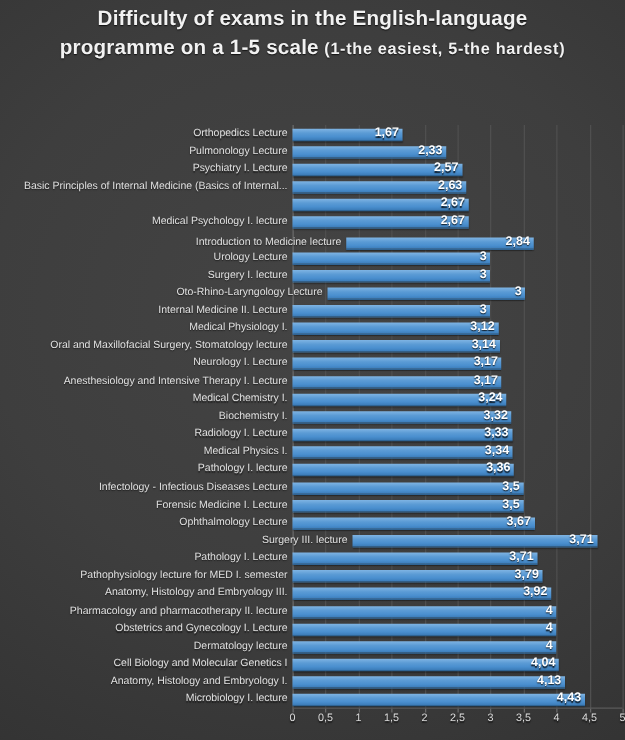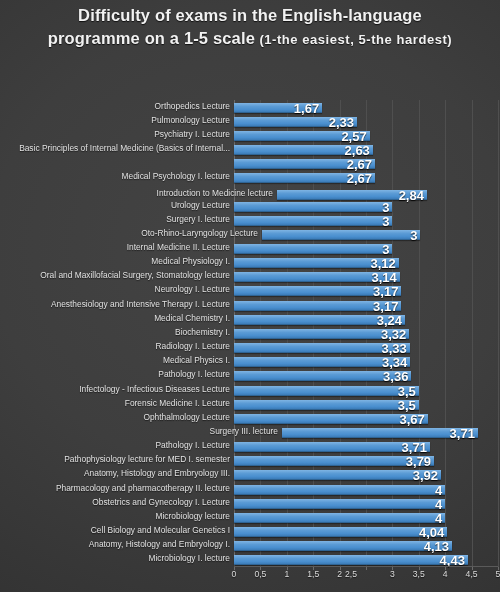--- a/index.html
+++ b/index.html
@@ -45,21 +45,21 @@
   .row{position:absolute;left:0;width:100%;height:15.06px;}
   .bar{
     position:absolute;left:0;top:3px;height:9px;
     background:linear-gradient(to bottom,
       #7fb4e3 0%, #5b9bd5 38%, #4a8fcf 72%, #3c7cb8 100%);
     border-bottom:1px solid #2f6494;
     box-shadow:0 1px 1px rgba(0,0,0,.35);
   }
   .bar-val{
     position:absolute;top:1px;
-    font-size:13px;color:#ffffff;font-weight:bold;
+    font-size:10px;color:#ffffff;font-weight:bold;
     text-shadow:0 1px 1px rgba(0,0,0,.85);
     white-space:nowrap;
     transform:translateX(-100%);
     padding-right:3px;
   }
   .cat-label{
     position:absolute;right:100%;top:1px;
     margin-right:4px;
     font-size:8.4px;color:#e2e2e2;
     white-space:nowrap;text-align:right;
@@ -241,21 +241,21 @@
           <div class="cat-label">Pharmacology and pharmacotherapy II. lecture</div>
           <div class="bar" style="width: 211.2px;"></div>
           <div class="bar-val" style="left: 211.2px;">4</div>
         </div>
         <div class="row" style="top: 396.242px; height: 14.1515px;">
           <div class="cat-label">Obstetrics and Gynecology I. Lecture</div>
           <div class="bar" style="width: 211.2px;"></div>
           <div class="bar-val" style="left: 211.2px;">4</div>
         </div>
         <div class="row" style="top: 410.394px; height: 14.1515px;">
-          <div class="cat-label">Microbiology lecture</div>
+          <div class="cat-label">Dermatology lecture</div>
           <div class="bar" style="width: 211.2px;"></div>
           <div class="bar-val" style="left: 211.2px;">4</div>
         </div>
         <div class="row" style="top: 424.545px; height: 14.1515px;">
           <div class="cat-label">Cell Biology and Molecular Genetics I</div>
           <div class="bar" style="width: 213.312px;"></div>
           <div class="bar-val" style="left: 213.312px;">4,04</div>
         </div>
         <div class="row" style="top: 438.697px; height: 30px;">
           <div class="cat-label">Anatomy, Histology and Embryology I.</div>
@@ -274,21 +274,21 @@
         <div class="xtick" style="left: 0px;">0</div>
         <div class="tickmark" style="left: 26.4px;"></div>
         <div class="xtick" style="left: 26.4px;">0,5</div>
         <div class="tickmark" style="left: 52.8px;"></div>
         <div class="xtick" style="left: 52.8px;">1</div>
         <div class="tickmark" style="left: 79.2px;"></div>
         <div class="xtick" style="left: 79.2px;">1,5</div>
         <div class="tickmark" style="left: 105.6px;"></div>
         <div class="xtick" style="left: 105.6px;">2</div>
         <div class="tickmark" style="left: 132px;"></div>
-        <div class="xtick" style="left: 117px;">2,5</div>
+        <div class="xtick" style="left: 132px;">2,5</div>
         <div class="tickmark" style="left: 158.4px;"></div>
         <div class="xtick" style="left: 158.4px;">3</div>
         <div class="tickmark" style="left: 184.8px;"></div>
         <div class="xtick" style="left: 184.8px;">3,5</div>
         <div class="tickmark" style="left: 211.2px;"></div>
         <div class="xtick" style="left: 211.2px;">4</div>
         <div class="tickmark" style="left: 237.6px;"></div>
         <div class="xtick" style="left: 237.6px; text-align: right;">4,5</div>
         <div class="tickmark" style="left: 264px;"></div>
         <div class="xtick" style="left: 264px;">5</div>

